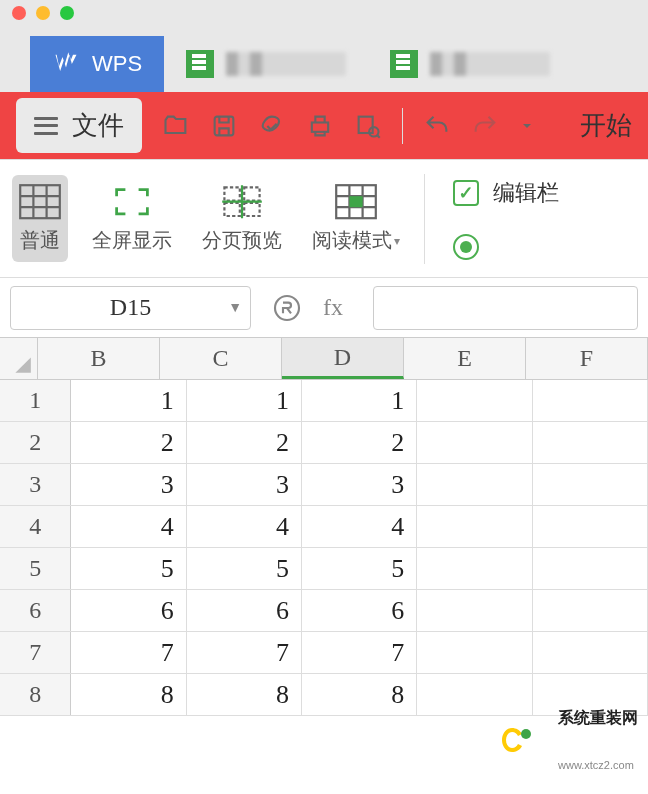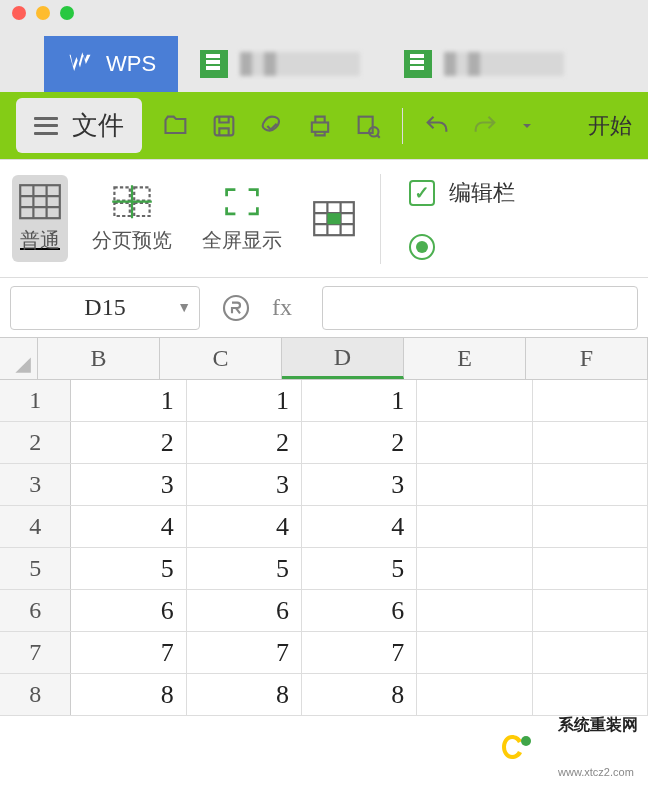--- a/index.html
+++ b/index.html
@@ -4,68 +4,68 @@
   <style>
     * { margin: 0; padding: 0; box-sizing: border-box; }
     body { font-family: -apple-system, "PingFang SC", "Microsoft YaHei", sans-serif; background: #fff; width: 648px; height: 794px; overflow: hidden; position: relative; }
     
     .titlebar { height: 26px; background: #e8e8e8; display: flex; align-items: center; padding-left: 12px; gap: 10px; }
     .traffic-light { width: 14px; height: 14px; border-radius: 50%; }
     .tl-red { background: #ff5f57; }
     .tl-yellow { background: #febc2e; }
     .tl-green { background: #28c840; }
     
-    .tabbar { height: 66px; background: #e8e8e8; display: flex; align-items: flex-end; padding-left: 44px; }
+    .tabbar { height: 66px; background: #e8e8e8; display: flex; align-items: flex-end; padding-left: 30px; }
     .tab { height: 56px; display: flex; align-items: center; padding: 0 22px; gap: 12px; font-size: 22px; color: #555; }
     .tab.active { background: #4a7ed6; color: #fff; }
     .tab-icon { width: 28px; height: 28px; }
     .tab-doc { background: #3fa548; display: inline-block; position: relative; }
     .tab-doc::after { content: ""; position: absolute; top: 4px; left: 6px; width: 14px; height: 4px; background: #fff; box-shadow: 0 6px 0 #fff, 0 12px 0 #fff; }
     .tab-blur { width: 120px; height: 24px; background: linear-gradient(90deg, #888 10%, #ccc 10%, #ccc 20%, #888 20%, #888 30%, #ccc 30%); filter: blur(2px); opacity: 0.6; }
     
-    .toolbar { height: 68px; background: #84cc16; border-bottom: 1px solid #ddd; display: flex; align-items: center; padding: 0 16px; gap: 20px; }
+    .toolbar { height: 68px; background: #ef4444; border-bottom: 1px solid #ddd; display: flex; align-items: center; padding: 0 16px; gap: 20px; }
     .file-btn { display: flex; align-items: center; gap: 14px; background: #eaeaea; border-radius: 6px; padding: 10px 18px; font-size: 26px; color: #333; }
     .hamburger { width: 24px; height: 18px; display: flex; flex-direction: column; justify-content: space-between; }
     .hamburger span { height: 3px; background: #666; border-radius: 1px; }
     .tool-icon { width: 28px; height: 28px; color: #666; cursor: pointer; display: flex; align-items: center; justify-content: center; }
     .tool-icon svg { width: 100%; height: 100%; }
     .tool-sep { width: 1px; height: 36px; background: #ddd; }
-    .start-text { font-size: 22px; color: #333; margin-left: auto; }
+    .start-text { font-size: 26px; color: #333; margin-left: auto; }
     
     .ribbon { height: 118px; background: #fff; border-bottom: 1px solid #ddd; display: flex; align-items: center; padding: 0 12px; gap: 18px; }
     .view-btn { display: flex; flex-direction: column; align-items: center; gap: 6px; padding: 8px 6px; border-radius: 6px; cursor: pointer; }
-    .view-btn.active { background: #d8d8d8; text-decoration: underline; }
+    .view-btn.active { background: #d8d8d8; }
     .view-btn .vicon { width: 44px; height: 38px; display: flex; align-items: center; justify-content: center; }
     .view-btn .vlabel { font-size: 20px; color: #555; white-space: nowrap; display: flex; align-items: center; gap: 2px; }
     .ribbon-sep { width: 1px; height: 90px; background: #ddd; }
     .check-row { display: flex; align-items: center; gap: 14px; font-size: 22px; color: #333; padding: 4px 0; }
     .check-col { display: flex; flex-direction: column; gap: 18px; padding-left: 10px; }
     .checkbox { width: 26px; height: 26px; border: 2px solid #4caf50; border-radius: 4px; display: flex; align-items: center; justify-content: center; }
     .checkbox.checked::after { content: "✓"; color: #4caf50; font-size: 18px; font-weight: bold; }
     .radio { width: 26px; height: 26px; border: 2px solid #4caf50; border-radius: 50%; display: flex; align-items: center; justify-content: center; }
     .radio.checked::after { content: ""; width: 12px; height: 12px; background: #4caf50; border-radius: 50%; }
     
     .formula-bar { height: 60px; background: #fff; border-bottom: 1px solid #ccc; display: flex; align-items: center; padding: 8px 10px; gap: 20px; }
-    .name-box { width: 190px; height: 44px; border: 1px solid #ccc; border-radius: 4px; display: flex; align-items: center; justify-content: center; font-size: 24px; color: #333; font-family: "Times New Roman", serif; position: relative; }
+    .name-box { width: 241px; height: 44px; border: 1px solid #ccc; border-radius: 4px; display: flex; align-items: center; justify-content: center; font-size: 24px; color: #333; font-family: "Times New Roman", serif; position: relative; }
     .name-box .dd { position: absolute; right: 8px; color: #888; font-size: 14px; }
     .fb-icon { width: 32px; height: 32px; color: #888; display: flex; align-items: center; justify-content: center; }
     .fx-text { font-size: 24px; color: #888; font-family: "Times New Roman", serif; }
     .formula-input { flex: 1; height: 44px; border: 1px solid #ccc; border-radius: 4px; margin-left: 10px; }
     
     .sheet { position: relative; }
     .col-headers { display: flex; height: 42px; border-bottom: 1px solid #ccc; }
     .corner { width: 76px; border-right: 1px solid #ccc; background: #f5f5f5; display: flex; align-items: flex-end; justify-content: flex-end; padding: 4px; }
     .corner svg { width: 22px; height: 22px; }
     .col-h { width: 122px; border-right: 1px solid #ccc; background: #f5f5f5; display: flex; align-items: center; justify-content: center; font-size: 24px; color: #555; font-family: "Times New Roman", serif; }
     .col-h.sel { background: #e8e8e8; border-bottom: 3px solid #3fa548; }
     .row { display: flex; height: 42px; border-bottom: 1px solid #ddd; }
     .row-h { width: 76px; border-right: 1px solid #ccc; background: #f5f5f5; display: flex; align-items: center; justify-content: center; font-size: 24px; color: #555; font-family: "Times New Roman", serif; }
     .cell { width: 122px; border-right: 1px solid #ddd; display: flex; align-items: center; justify-content: flex-end; padding-right: 12px; font-size: 26px; font-family: "Times New Roman", serif; color: #222; }
     
-    .watermark { position: absolute; bottom: 16px; right: 10px; display: flex; align-items: center; gap: 24px; }
+    .watermark { position: absolute; bottom: 23px; right: 10px; display: flex; align-items: center; gap: 24px; }
     .watermark .logo { width: 32px; height: 32px; }
     .watermark .wt { display: flex; flex-direction: column; line-height: 1.1; }
     .watermark .wt1 { font-size: 16px; font-weight: bold; color: #222; }
     .watermark .wt2 { font-size: 11px; color: #888; margin-top: 32px; }
     
     .caret { font-size: 12px; color: #888; }
   </style>
 </head>
 <body>
 
@@ -155,43 +155,47 @@
     <div class="vicon">
         <svg viewBox="0 0 40 34" fill="none" stroke="#666" stroke-width="2">
           <rect x="2" y="2" width="36" height="30"></rect>
           <path d="M2 12h36M2 22h36M14 2v30M26 2v30"></path>
         </svg>
       </div>
     <span class="vlabel">普通</span>
   </div>
   <div class="view-btn">
     <div class="vicon">
+        <svg viewBox="0 0 40 34" fill="none" stroke="#3fa548" stroke-width="2.5">
+          <path d="M6 12V6h8M34 12V6h-8M6 22v6h8M34 22v6h-8"></path>
+        </svg>
+      </div>
+    <span class="vlabel">全屏显示</span>
+  </div>
+  <div class="view-btn">
+    <div class="vicon">
         <svg viewBox="0 0 40 34" fill="none" stroke="#666" stroke-width="2">
           <path d="M4 4h14v12H4zM22 4h14v12H22zM4 18h14v12H4zM22 18h14v12H22z" stroke-dasharray="3 2"></path>
           <path d="M20 2v30M2 17h36" stroke="#3fa548"></path>
         </svg>
       </div>
     <span class="vlabel">分页预览</span>
-  </div>
-  <div class="view-btn">
-    <div class="vicon">
-        <svg viewBox="0 0 40 34" fill="none" stroke="#3fa548" stroke-width="2.5">
-          <path d="M6 12V6h8M34 12V6h-8M6 22v6h8M34 22v6h-8"></path>
-        </svg>
-      </div>
-    <span class="vlabel">全屏显示</span>
   </div>
   <div class="view-btn">
     <div class="vicon">
         <svg viewBox="0 0 40 34" fill="none" stroke="#666" stroke-width="2">
           <rect x="2" y="2" width="36" height="30"></rect>
           <path d="M2 12h36M2 22h36M14 2v30M26 2v30"></path>
           <rect x="14" y="12" width="12" height="10" fill="#3fa548" stroke="none"></rect>
         </svg>
       </div>
+    <span class="vlabel">
+        <span>阅读模式</span>
+        <span class="caret">▾</span>
+      </span>
   </div>
   <div class="ribbon-sep"></div>
   <div class="check-col">
     <div class="check-row">
       <div class="checkbox checked"></div>
       <span>编辑栏</span>
     </div>
     <div class="check-row">
       <div class="radio checked"></div>
     </div>

